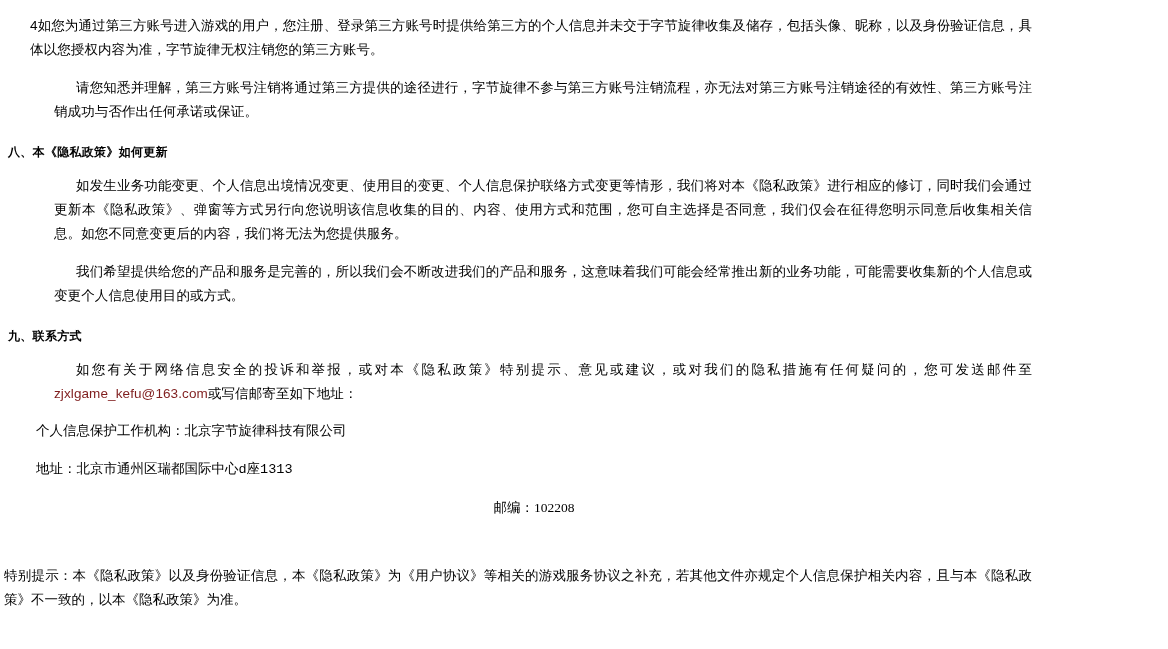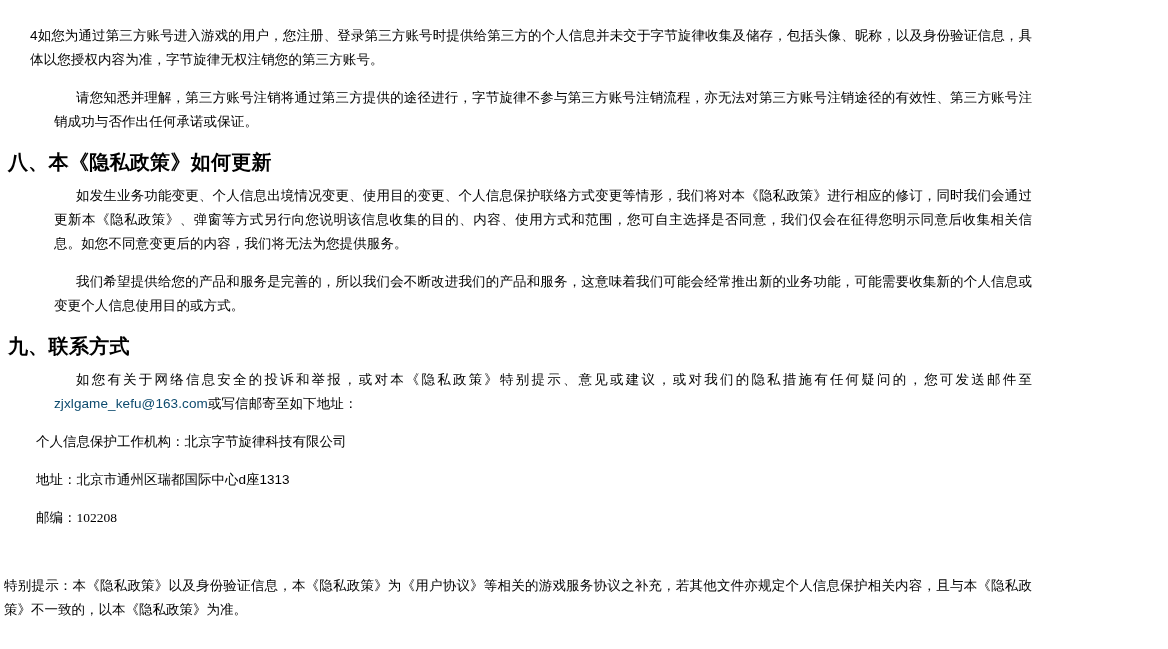--- a/index.html
+++ b/index.html
@@ -9,71 +9,73 @@
   }
   body {
     width: 1168px;
     min-height: 649px;
     font-family: "Liberation Sans", sans-serif;
     color: #000000;
   }
   .page {
     width: 1040px;
     box-sizing: border-box;
-    padding: 24px 0 0 0;
+    padding: 14px 0 0 0;
     position: relative;
   }
   .para {
     font-size: 13.5px;
     line-height: 24px;
     margin: 0 0 14px 0;
     padding: 0 8px 0 30px;
     text-align: justify;
     text-indent: 0;
     letter-spacing: 0.1px;
   }
   .para.indent {
     text-indent: 22px;
     margin-left: 24px;
   }
   .para.noindent {
     text-indent: 0;
   }
   h2.heading {
-    font-size: 20px;
+    font-size: 12px;
     font-weight: bold;
     margin: 16px 0 10px 0;
     padding: 0 8px 0 8px;
     line-height: 24px;
     letter-spacing: 0.3px;
   }
   .addr-block {
     padding: 0 8px 0 30px;
   }
   .addr-line {
     font-size: 13.5px;
     line-height: 24px;
     margin: 0 0 14px 0;
     text-indent: 6px;
+    font-family: Liberation Mono, monospace;
   }
   .email {
-    color: #0c4a6e;
+    color: #7f1d1d;
   }
   .spacer-lg {
     height: 30px;
   }
   .footer-note {
     font-size: 13.5px;
     line-height: 24px;
     margin: 0;
     padding: 0 8px 0 4px;
     text-align: justify;
   }
   .mono-num {
     font-family: "Liberation Serif", serif;
+    text-align: center;
   }
 </style>
 </head>
 <body>
 
 <div class="page">
 
   <p class="para noindent">4如您为通过第三方账号进入游戏的用户，您注册、登录第三方账号时提供给第三方的个人信息并未交于字节旋律收集及储存，包括头像、昵称，以及身份验证信息，具体以您授权内容为准，字节旋律无权注销您的第三方账号。</p>
 
   <p class="para indent">请您知悉并理解，第三方账号注销将通过第三方提供的途径进行，字节旋律不参与第三方账号注销流程，亦无法对第三方账号注销途径的有效性、第三方账号注销成功与否作出任何承诺或保证。</p>

